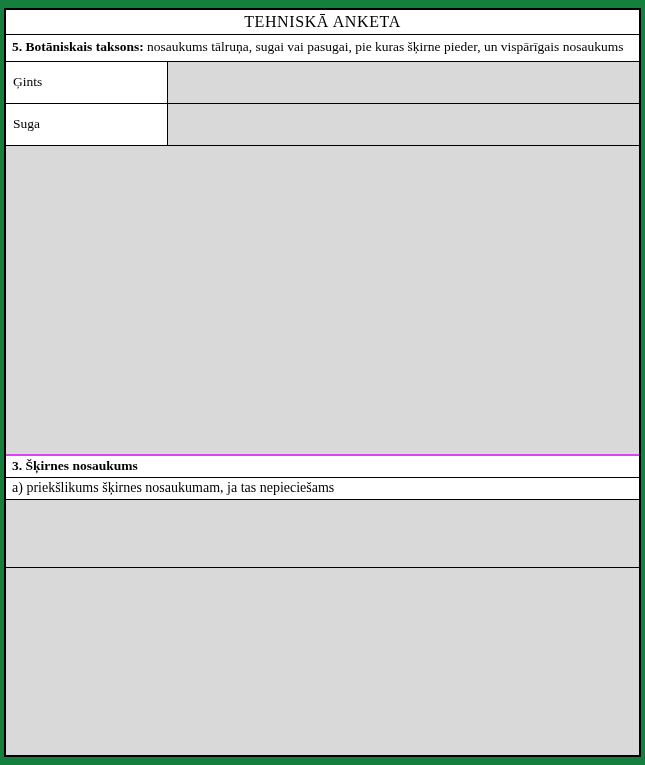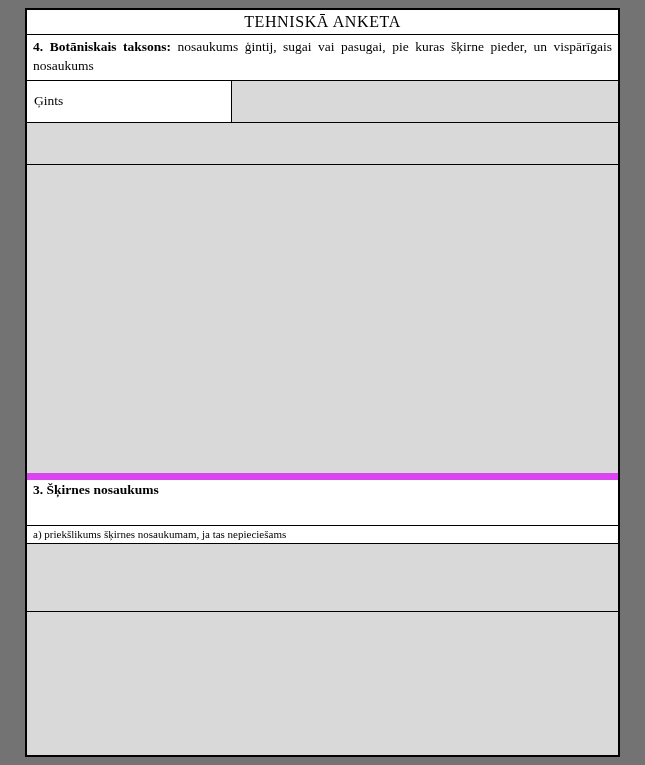--- a/index.html
+++ b/index.html
@@ -7,22 +7,22 @@
   body {
     width:645px;
     height:765px;
     font-family:"Liberation Serif", "DejaVu Serif", serif;
     color:#000000;
     overflow:hidden;
   }
   .page {
     width:645px;
     height:765px;
-    padding:8px 25px;
-    background:#737373;
+    padding:8px 4px;
+    background:#15803d;
   }
   .form {
     width:100%;
     height:100%;
     border:2px solid #000000;
     display:flex;
     flex-direction:column;
     background:#ffffff;
   }
   .title-row {
@@ -39,48 +39,47 @@
     line-height:1.4;
     padding:3px 6px 4px 6px;
     text-align:justify;
   }
   .field-row {
     border-top:1px solid #000000;
     display:flex;
     flex:0 0 42px;
   }
   .label-cell {
-    width:205px;
+    width:162px;
     border-right:1px solid #000000;
     display:flex;
     align-items:center;
     padding:0 7px;
     font-size:13.5px;
     background:#ffffff;
   }
   .input-cell {
     flex:1;
     background:#d9d9d9;
   }
   .big-input {
     border-top:1px solid #000000;
     background:#d9d9d9;
     flex:0 0 309px;
   }
   .sec3-heading {
-    border-top:7px solid #d946ef;
+    border-top:2px solid #d946ef;
     font-size:13.5px;
     font-weight:bold;
     padding:2px 6px 3px 6px;
   }
   .sub-label {
     border-top:1px solid #000000;
-    font-size:11px;
+    font-size:14px;
     padding:2px 6px 3px 6px;
-    margin-top:24px;
   }
   .input-block-a {
     border-top:1px solid #000000;
     background:#d9d9d9;
     flex:0 0 68px;
   }
   .input-block-b {
     border-top:1px solid #000000;
     background:#d9d9d9;
     flex:1 1 auto;
@@ -89,29 +88,30 @@
 </style>
 </head>
 <body>
 
 <div class="page">
   <div class="form">
 
     <div class="title-row">TEHNISKĀ ANKETA</div>
 
     <div class="sec-heading">
-      <span class="bold">4. Botāniskais taksons:</span><span> nosaukums ģintij, sugai vai pasugai, pie kuras šķirne pieder, un vispārīgais nosaukums</span>
+      <span class="bold">5. Botāniskais taksons:</span><span> nosaukums tālruņa, sugai vai pasugai, pie kuras šķirne pieder, un vispārīgais nosaukums</span>
     </div>
 
     <div class="field-row">
       <div class="label-cell">Ģints</div>
       <div class="input-cell"></div>
     </div>
 
     <div class="field-row">
+      <div class="label-cell">Suga</div>
       <div class="input-cell"></div>
     </div>
 
 
 
     <div class="big-input"></div>
 
     <div class="sec3-heading">3. Šķirnes nosaukums</div>
 
     <div class="sub-label">a) priekšlikums šķirnes nosaukumam, ja tas nepieciešams</div>

